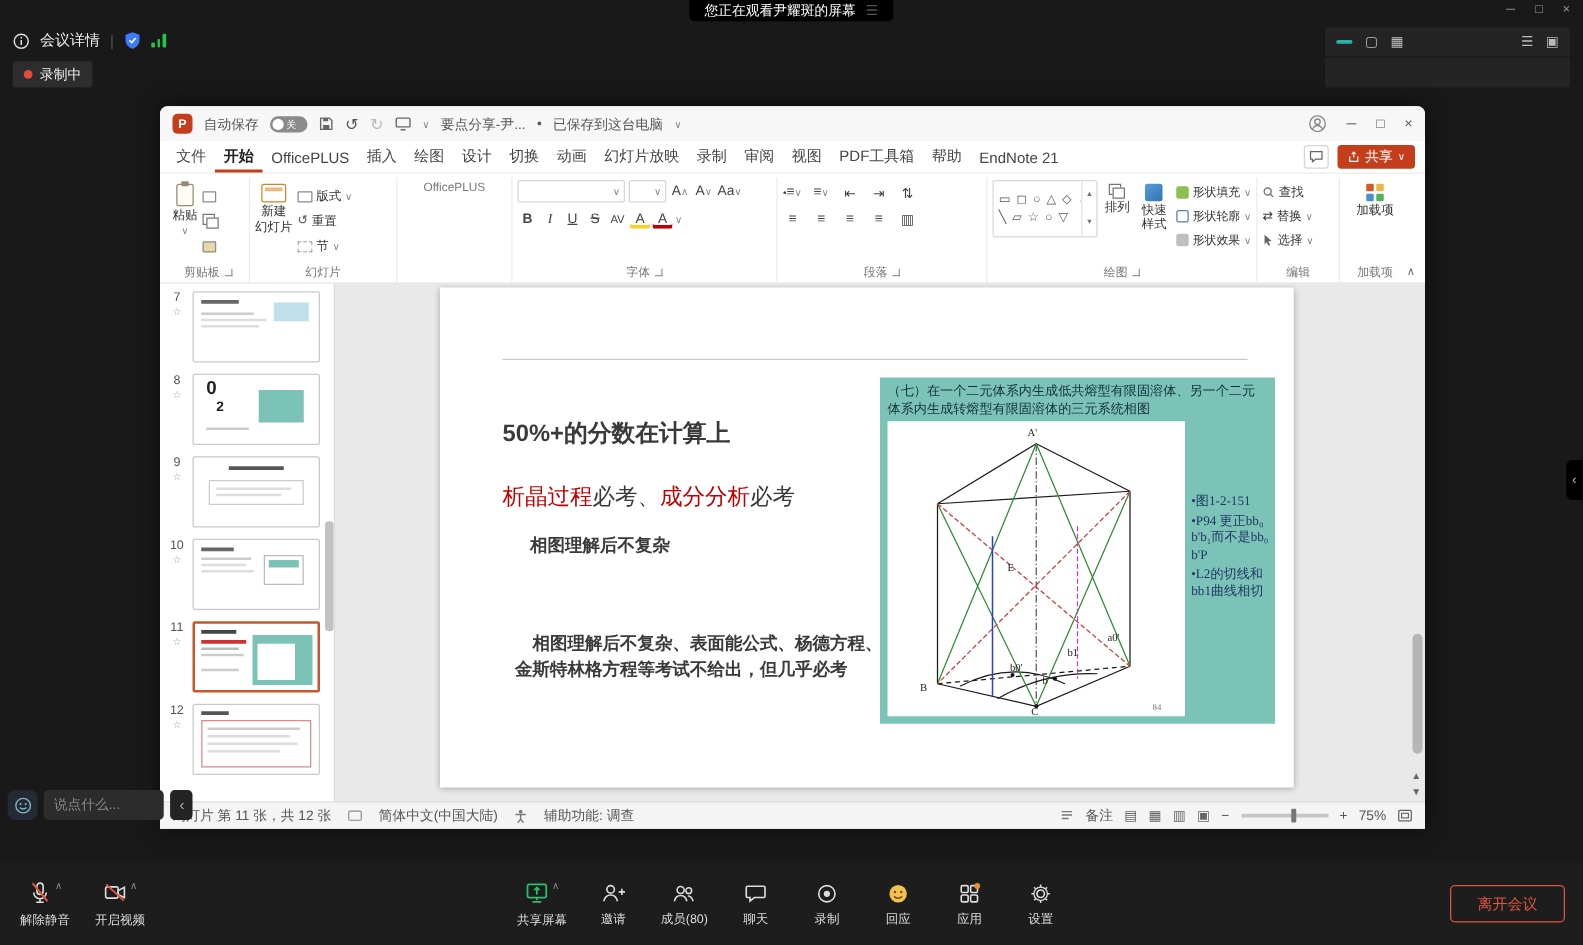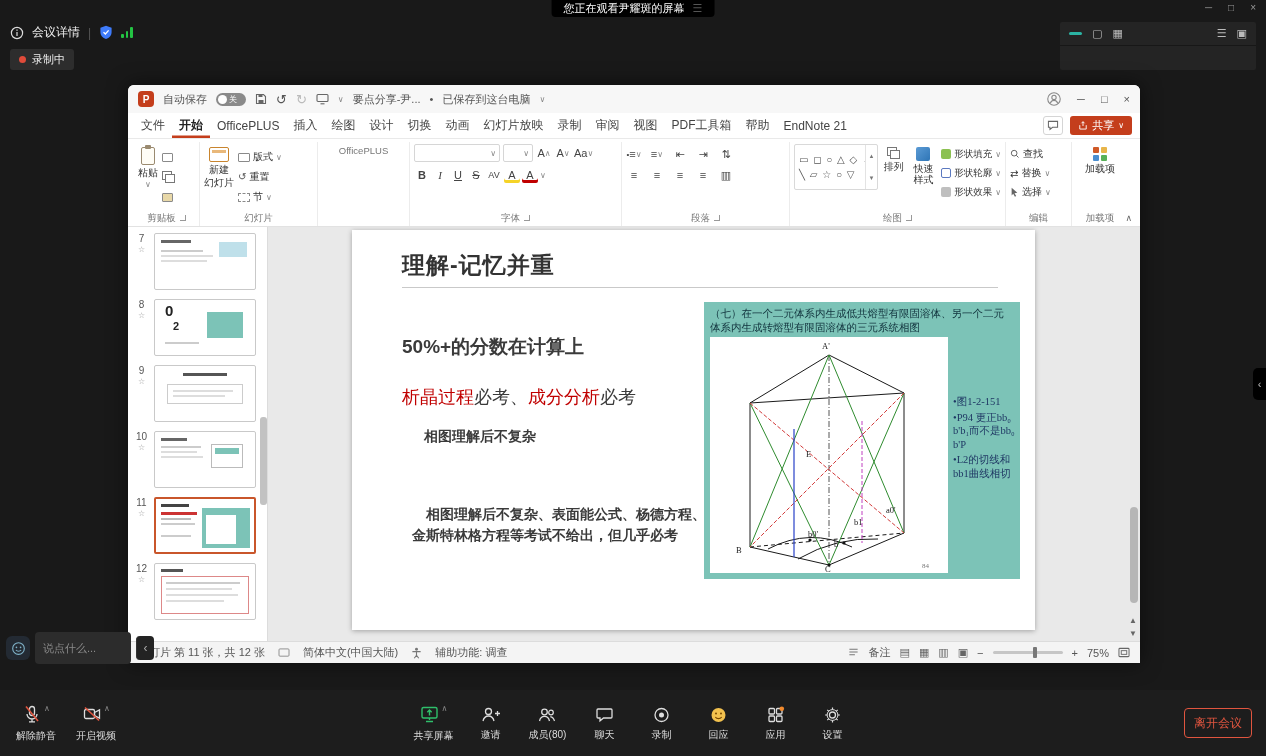--- a/index.html
+++ b/index.html
@@ -114,31 +114,31 @@
   .pstatus{height:22px;background:#f4f4f4;border-top:1px solid #dcdcdc;display:flex;align-items:center;gap:13px;
            padding:0 10px;font-size:11px;color:#555;white-space:nowrap}
   .psr{margin-left:auto;display:flex;align-items:center;gap:9px}
   .vico{font-size:11px;color:#666}
   .ztrack{width:70px;height:3px;background:#c6c6c6;border-radius:2px;position:relative}
   .zthumb{position:absolute;left:58%;top:-4px;width:4px;height:11px;background:#777;border-radius:1px}
 
   
   .chatbar{position:absolute;left:6px;top:632px;display:flex;align-items:center;gap:5px}
   .cface{width:24px;height:24px;border-radius:6px;background:#232a33;display:flex;align-items:center;justify-content:center}
-  .cinput{width:96px;height:32px;background:#2c2c2c;border:none;border-radius:4px;color:#bbb;font-size:11px;padding:0 8px;outline:none}
+  .cinput{width:96px;height:24px;background:#2c2c2c;border:none;border-radius:4px;color:#bbb;font-size:11px;padding:0 8px;outline:none}
   .cinput::placeholder{color:#8a8a8a}
   .ccol{width:18px;height:24px;background:#232323;border-radius:4px;display:flex;align-items:center;justify-content:center;color:#aaa;border-left:1px solid #333}
 
   .mtoolbar{position:absolute;left:0;right:0;bottom:0;height:66px;background:#1d1d1d;display:flex;align-items:center;padding:0 14px}
   .tbitem{display:flex;flex-direction:column;align-items:center;gap:3px;font-size:10px;color:#ddd;min-width:44px}
   .tbico{display:flex;align-items:flex-start;gap:2px;height:22px}
   .tbl{display:flex;gap:16px}
   .tbc{position:absolute;left:50%;transform:translateX(-50%);display:flex;gap:13px;align-items:center}
   .badge{position:relative}
-  .leave{position:absolute;right:14px;top:50%;transform:translateY(-50%);height:30px;padding:0 9px;
+  .leave{position:absolute;right:14px;top:50%;transform:translateY(-50%);height:30px;padding:0 21px;
          border:1px solid #E0553F;color:#E0553F;border-radius:4px;background:transparent;font-size:12px;display:flex;align-items:center}
   .edgetab{position:absolute;right:0;top:368px;width:13px;height:32px;background:#000;border-radius:5px 0 0 5px;
            display:flex;align-items:center;justify-content:center;color:#bbb;font-size:11px}
 </style>
 </head>
 <body>
 
 <div class="mwin">
   <span>─</span>
   <span>□</span>
@@ -557,21 +557,20 @@
           <i style="left:11px;top:24px;width:66px;height:2px;background:#ddd"></i>
           <i style="left:11px;top:30px;width:72px;height:2px;background:#ddd"></i>
           <i style="left:11px;top:36px;width:58px;height:2px;background:#ddd"></i>
         </span>
       </div>
       <span class="tscroll"></span>
     </div>
 
     <div class="canvas">
       <div class="slide">
-        <div class="s-title">理解-记忆并重</div>
         <div class="s-rule"></div>
         <div class="s-p" style="top:104px">50%+的分数在计算上</div>
         <div class="s-em">
           <span class="red">析晶过程</span><span>必考、</span><span class="red">成分分析</span><span>必考</span>
         </div>
         <div class="s-sub">相图理解后不复杂</div>
         <div class="s-para">相图理解后不复杂、表面能公式、杨德方程、金斯特林格方程等考试不给出，但几乎必考</div>
 
         <div class="fig">
           <div class="figcap">（七）在一个二元体系内生成低共熔型有限固溶体、另一个二元体系内生成转熔型有限固溶体的三元系统相图</div>

